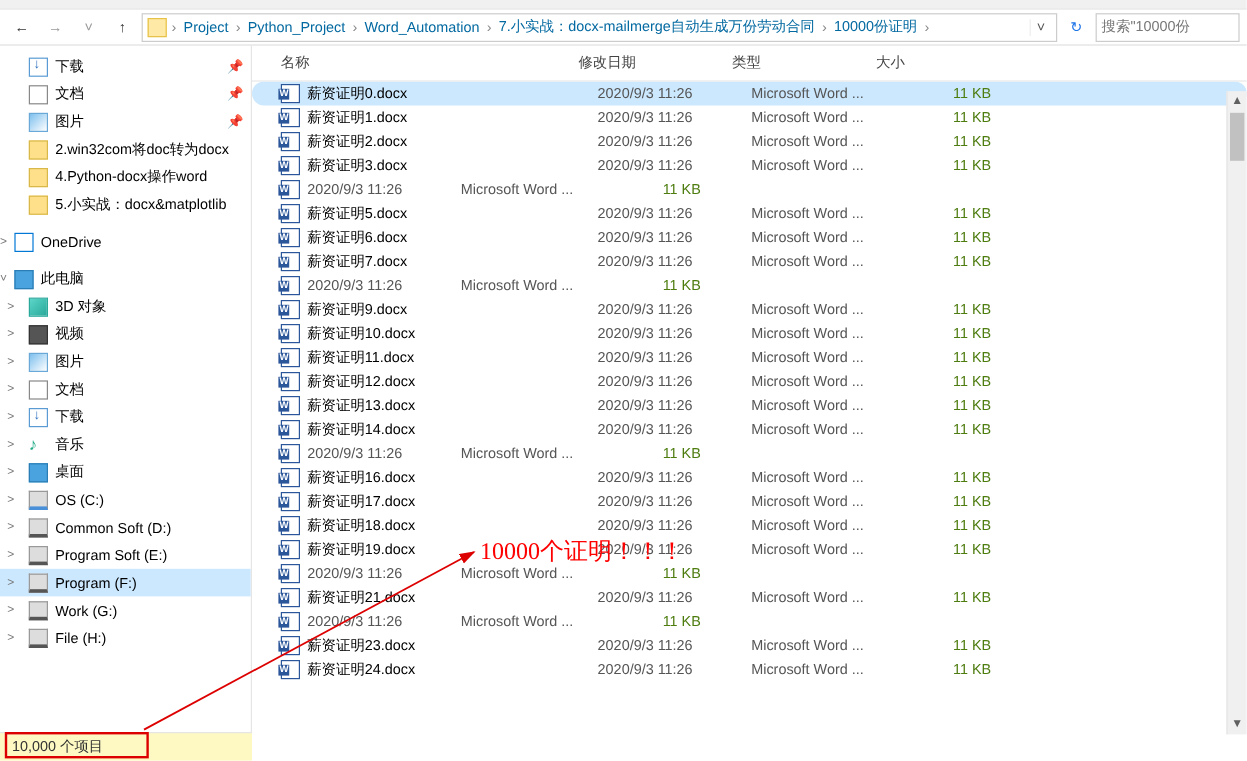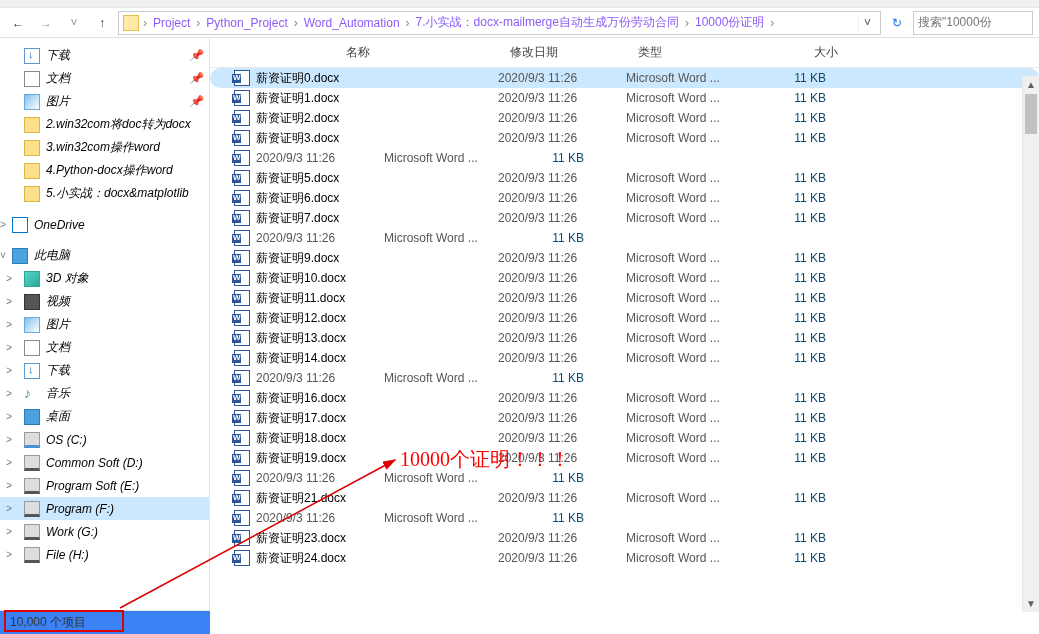--- a/index.html
+++ b/index.html
@@ -5,29 +5,29 @@
 * { margin: 0; padding: 0; box-sizing: border-box; font-family: "Microsoft YaHei", "Segoe UI", sans-serif; font-size: 12px; }
 body { background: #fff; color: #000; width: 1039px; height: 634px; overflow: hidden; position: relative; }
 
 .topbar { height: 8px; background: #f0f0f0; border-bottom: 1px solid #e8e8e8; }
 
 .breadcrumb-bar { display: flex; align-items: center; height: 30px; border-bottom: 1px solid #e0e0e0; padding: 0 6px; gap: 4px; }
 .nav-arrow { width: 24px; height: 24px; display: flex; align-items: center; justify-content: center; color: #999; }
 .nav-arrow.enabled { color: #333; }
 .breadcrumb-field { flex: 1; display: flex; align-items: center; height: 24px; border: 1px solid #ccc; background: #fff; padding: 0 4px; gap: 2px; overflow: hidden; }
 .bc-icon { width: 16px; height: 16px; background: #ffe9a6; border: 1px solid #e6c24a; }
-.bc-seg { white-space: nowrap; padding: 0 2px; color: #8b5cf6; }
+.bc-seg { white-space: nowrap; padding: 0 2px; color: #0369a1; }
 .bc-chev { color: #888; padding: 0 2px; }
 .bc-dropdown { width: 18px; text-align: center; color: #555; border-left: 1px solid #eee; }
 .refresh { width: 24px; height: 24px; display: flex; align-items: center; justify-content: center; color: #1a73e8; }
 .search-field { width: 120px; height: 24px; border: 1px solid #ccc; display: flex; align-items: center; padding: 0 4px; gap: 4px; color: #777; overflow: hidden; white-space: nowrap; }
 
 .content { display: flex; height: 574px; }
 
-.sidebar { width: 210px; border-right: 1px solid #e5e5e5; overflow-y: auto; padding-top: 6px; position: relative; font-style: italic; }
+.sidebar { width: 210px; border-right: 1px solid #e5e5e5; overflow-y: auto; padding-top: 6px; position: relative; }
 .tree-item { display: flex; align-items: center; height: 23px; padding-left: 24px; gap: 6px; white-space: nowrap; overflow: hidden; position: relative; }
 .tree-item.root { padding-left: 12px; font-weight: 400; }
 .tree-item.selected { background: #cce8ff; }
 .tree-item .chev { position: absolute; left: 6px; color: #777; font-size: 10px; }
 .tree-item.root .chev { left: 0px; }
 .icon { width: 16px; height: 16px; display: inline-block; flex-shrink: 0; }
 .icon.folder { background: #ffe08a; border: 1px solid #d9b84a; }
 .icon.downloads { background: #fff; border: 1px solid #5a9bd4; position: relative; }
 .icon.downloads::after { content: "↓"; position: absolute; color: #2a6ebf; font-size: 11px; left: 3px; top: -1px; }
 .icon.documents { background: #fff; border: 1px solid #888; }
@@ -39,37 +39,37 @@
 .icon.drive.dark { border-bottom: 3px solid #555; }
 .icon.pc { background: #4aa3df; border: 1px solid #2a7db5; }
 .icon.onedrive { background: #fff; border: 1px solid #0078d4; }
 .icon.obj3d { background: linear-gradient(135deg,#5bd6c8,#2aa89a); border: 1px solid #2aa89a; }
 .pin { margin-left: auto; margin-right: 6px; color: #888; font-size: 11px; }
 .spacer { height: 8px; }
 
 .main { flex: 1; position: relative; display: flex; flex-direction: column; }
 .columns { display: flex; height: 30px; align-items: center; border-bottom: 1px solid #e8e8e8; padding-left: 24px; }
 .col { color: #444; }
-.col.name { width: 248px; text-align: center; }
-.col.date { width: 128px; margin-left: 28px; }
+.col.name { width: 248px; }
+.col.date { width: 128px; }
 .col.type { width: 120px; }
-.col.size { width: 80px; text-align: right; }
+.col.size { width: 80px; }
 
 .filelist { flex: 1; overflow: hidden; }
 .row { display: flex; align-items: center; height: 20px; padding-left: 24px; }
 .row.selected { background: #cce8ff; border-radius: 10px; }
 .doc-icon { width: 16px; height: 16px; background: #fff; border: 1px solid #2b579a; position: relative; margin-right: 6px; flex-shrink: 0; }
 .doc-icon::before { content: ""; position: absolute; left: -3px; top: 3px; width: 9px; height: 9px; background: #2b579a; }
 .doc-icon::after { content: "W"; position: absolute; left: -2px; top: 2px; color: #fff; font-size: 8px; font-weight: bold; }
 .cell.name { width: 242px; overflow: hidden; white-space: nowrap; }
 .cell.date { width: 128px; color: #555; }
 .cell.type { width: 120px; color: #555; overflow: hidden; white-space: nowrap; }
-.cell.size { width: 80px; text-align: right; color: #0c4a6e; }
-
-.statusbar { position: absolute; left: 0; bottom: 0; height: 24px; width: 210px; border-top: 1px solid #e5e5e5; display: flex; align-items: center; padding-left: 10px; color: #333; background: #3b82f6; }
+.cell.size { width: 80px; text-align: right; color: #4d7c0f; }
+
+.statusbar { position: absolute; left: 0; bottom: 0; height: 24px; width: 210px; border-top: 1px solid #e5e5e5; display: flex; align-items: center; padding-left: 10px; color: #333; background: #fef9c3; }
 .status-highlight { position: absolute; border: 2px solid #d00; left: 4px; bottom: 2px; width: 120px; height: 22px; pointer-events: none; }
 
 .annotation { position: absolute; left: 400px; top: 446px; color: #f00; font-size: 20px; font-family: SimSun, serif; pointer-events: none; white-space: nowrap; }
 
 svg.arrow { position: absolute; left: 0; top: 0; pointer-events: none; }
 
 .scrollbar-v { position: absolute; right: 0; top: 38px; bottom: 0; width: 17px; background: #f0f0f0; border-left: 1px solid #e5e5e5; }
 .scrollbar-v .thumb { position: absolute; left: 2px; right: 2px; top: 18px; height: 40px; background: #c1c1c1; }
 .scrollbar-v .arr { position: absolute; left: 0; right: 0; height: 17px; text-align: center; color: #606060; font-size: 10px; line-height: 17px; }
 .scrollbar-v .arr.up { top: 0; }
@@ -120,24 +120,20 @@
         <span class="pin">📌</span>
       </div>
       <div class="tree-item">
         <span class="icon pictures"></span>
         <span>图片</span>
         <span class="pin">📌</span>
       </div>
       <div class="tree-item">
         <span class="icon folder"></span>
         <span>2.win32com将doc转为docx</span>
-      </div>
-      <div class="tree-item">
-        <span class="icon folder"></span>
-        <span>3.win32com操作word</span>
       </div>
       <div class="tree-item">
         <span class="icon folder"></span>
         <span>4.Python-docx操作word</span>
       </div>
       <div class="tree-item">
         <span class="icon folder"></span>
         <span>5.小实战：docx&amp;matplotlib</span>
       </div>
       <div class="spacer"></div>

